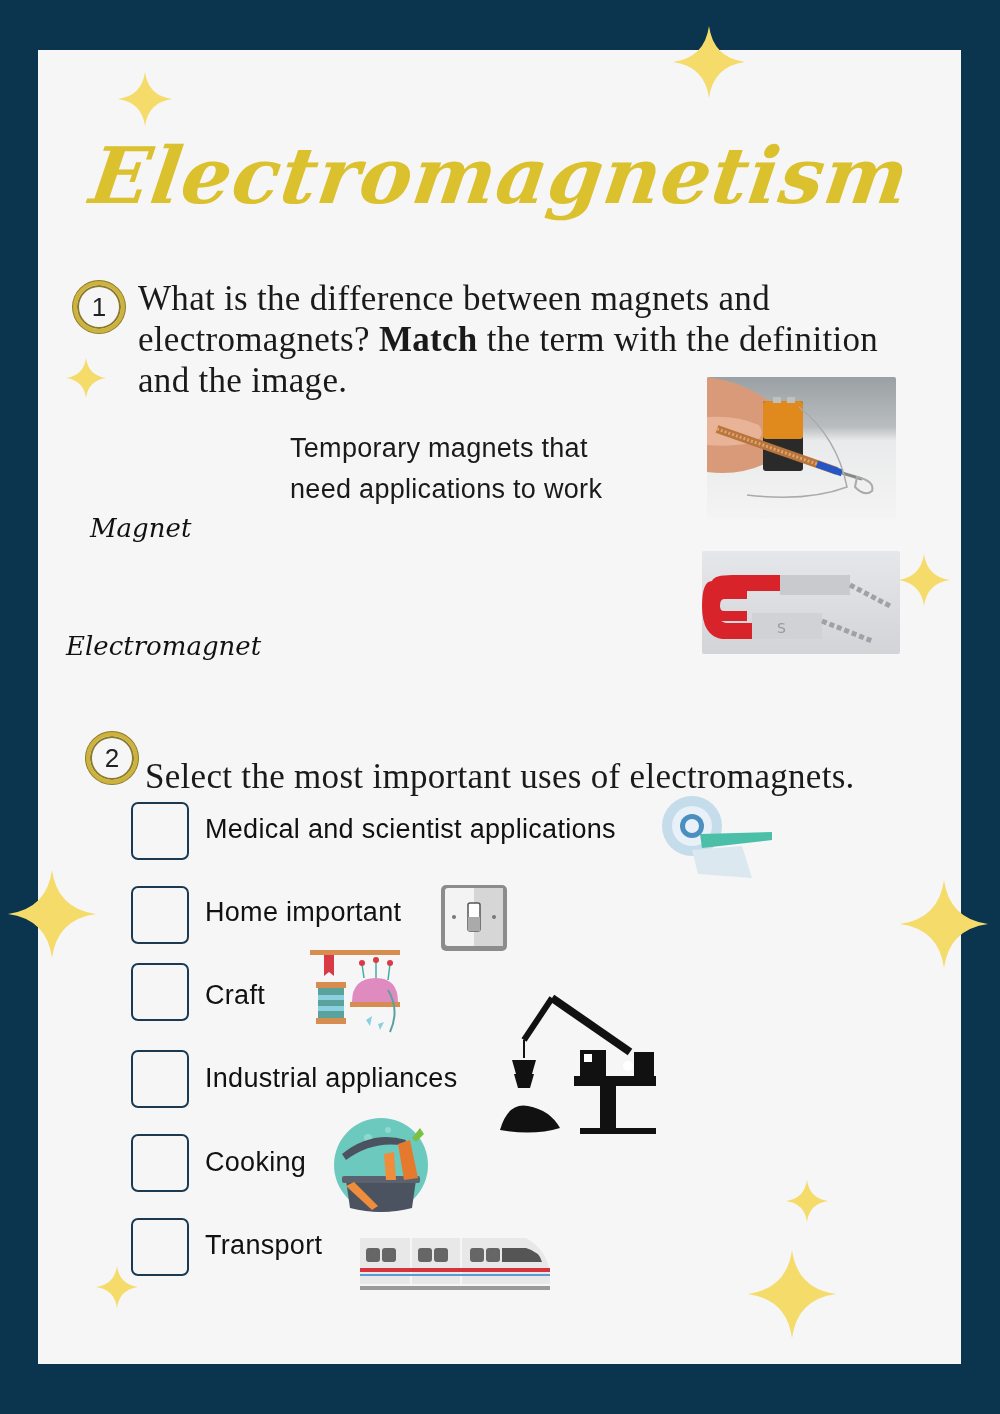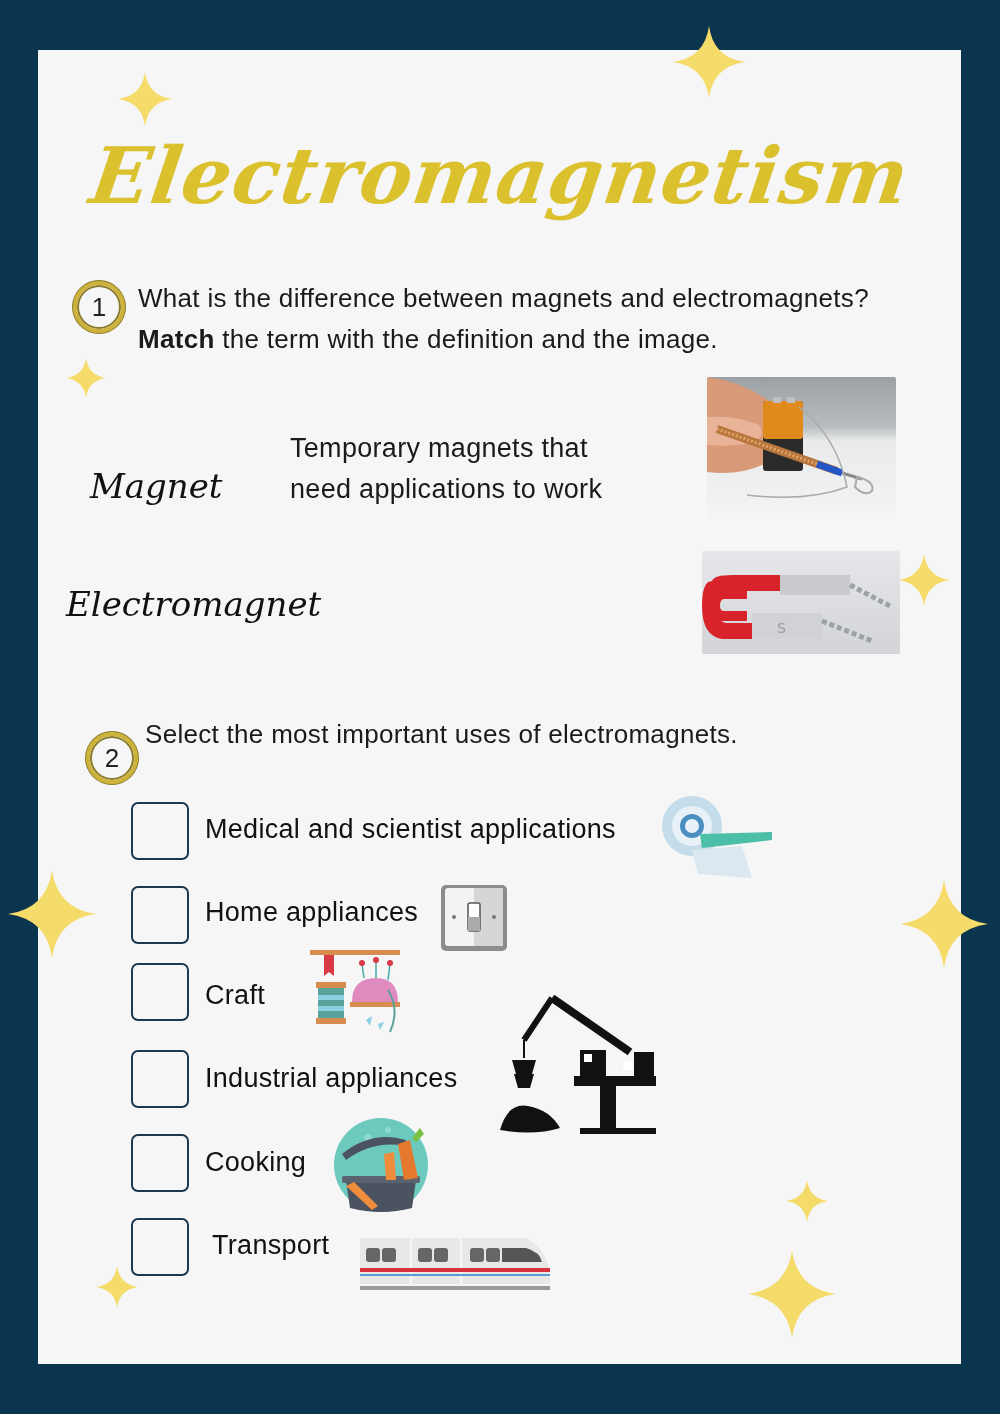--- a/index.html
+++ b/index.html
@@ -36,33 +36,34 @@
     border: 4px solid #cdb23d;
     background: #f6f6f7;
     box-shadow: inset 0 0 0 2px #8a7a2b, 0 0 0 1px #8a7a2b;
     display: flex; align-items: center; justify-content: center;
     font-family: "Liberation Sans", sans-serif;
     font-size: 26px;
     color: #222;
   }
   .q-text {
     position: absolute;
-    font-family: Liberation Sans, sans-serif;
-    font-size: 26px;
+    font-family: Liberation Serif, serif;
+    font-size: 35px;
     line-height: 41px;
     color: #1a1a1a;
     letter-spacing: 0.3px;
   }
   .q-text b { font-weight: bold; }
   .script-term {
     position: absolute;
     font-family: "DejaVu Serif", serif;
     font-style: italic;
-    font-size: 34px;
+    font-size: 26px;
     color: #111;
+    margin-top: 47px;
   }
   .def {
     position: absolute;
     text-align: left;
     font-family: "Liberation Sans", sans-serif;
     font-size: 27px;
     line-height: 41px;
     color: #1a1a1a;
     letter-spacing: 0.3px;
   }
@@ -161,35 +162,35 @@
     <path d="M20 40 Q8 40 8 55 Q8 70 20 70 L45 70 L45 60 L22 60 Q18 60 18 55 Q18 48 22 48 L45 48 L45 40Z" fill="#d8232a"></path>
     <path d="M10 30 Q0 30 0 55 Q0 85 20 88 L50 88 L50 72 L24 72 Q14 70 14 55 Q14 42 24 40 L78 40 L78 24 L30 24 Q12 24 10 30Z" fill="#d8232a"></path>
     <rect x="78" y="24" width="70" height="20" fill="#c8cacd"></rect>
     <rect x="50" y="62" width="70" height="26" fill="#d0d2d5"></rect>
     <text x="75" y="82" font-family="DejaVu Sans" font-size="14" fill="#999">S</text>
     <path d="M120 70 L170 90 M148 34 L190 56" stroke="#9ea2a6" stroke-width="5" stroke-dasharray="5 3"></path>
   </svg>
 </div>
 
 <div class="num-badge" style="left:86px;top:732px">2</div>
-<div class="q-text" style="left:145px;top:714px;width:760px">Select the most important uses of electromagnets.</div>
+<div class="q-text" style="left:145px;top:756px;width:760px">Select the most important uses of electromagnets.</div>
 
 <div class="checkbox" style="left:131px;top:802px"></div>
 <div class="opt-label" style="left:205px;top:814px">Medical and scientist applications</div>
 <svg class="abs" style="left:662px;top:794px" width="112" height="88" viewBox="0 0 112 88">
   <circle cx="30" cy="32" r="30" fill="#c5dcea"></circle>
   <circle cx="30" cy="32" r="20" fill="#e8f1f7"></circle>
   <circle cx="30" cy="32" r="12" fill="#4a8fc0"></circle>
   <circle cx="30" cy="32" r="7" fill="#e8f1f7"></circle>
   <polygon points="38,40 110,38 110,46 40,54" fill="#4bbfa8"></polygon>
   <polygon points="30,56 80,52 90,84 36,80" fill="#dbe8f0"></polygon>
 </svg>
 
 <div class="checkbox" style="left:131px;top:886px"></div>
-<div class="opt-label" style="left:205px;top:897px">Home appliances</div>
+<div class="opt-label" style="left:205px;top:897px">Home important</div>
 <svg class="abs" style="left:439px;top:883px" width="70" height="70" viewBox="0 0 70 70">
   <rect x="2" y="2" width="66" height="66" rx="5" fill="#8c8c8c"></rect>
   <rect x="6" y="5" width="58" height="58" rx="3" fill="#f3f3f3"></rect>
   <rect x="35" y="5" width="29" height="58" fill="#d6d6d6"></rect>
   <rect x="29" y="20" width="12" height="28" rx="2" fill="#fff" stroke="#555" stroke-width="1.5"></rect>
   <rect x="29" y="34" width="12" height="14" fill="#aaa"></rect>
   <circle cx="15" cy="34" r="2" fill="#777"></circle>
   <circle cx="55" cy="34" r="2" fill="#777"></circle>
 </svg>
 
@@ -243,21 +244,21 @@
   <path d="M14 64 L84 64 L80 92 Q49 100 18 92Z" fill="#4b5360"></path>
   <rect x="10" y="60" width="78" height="7" rx="2" fill="#5a6270"></rect>
   <path d="M10 38 Q40 14 74 24 L72 30 Q42 24 14 44Z" fill="#4b5360"></path>
   <polygon points="66,28 78,24 86,62 72,64" fill="#e57a2e"></polygon>
   <polygon points="52,38 62,36 64,64 54,64" fill="#ef8d3d"></polygon>
   <polygon points="14,70 22,66 46,90 40,94" fill="#ef8d3d"></polygon>
   <path d="M80 22 L88 12 L92 18 L84 26Z" fill="#7bc043"></path>
 </svg>
 
 <div class="checkbox" style="left:131px;top:1218px"></div>
-<div class="opt-label" style="left:212px;top:1230px">Transport</div>
+<div class="opt-label" style="left:205px;top:1230px">Transport</div>
 <svg class="abs" style="left:358px;top:1238px" width="194" height="54" viewBox="0 0 194 54">
   <rect x="2" y="0" width="50" height="46" fill="#e8e8e8"></rect>
   <rect x="54" y="0" width="48" height="46" fill="#e8e8e8"></rect>
   <path d="M104 0 L168 0 Q192 14 192 40 L192 46 L104 46Z" fill="#e8e8e8"></path>
   <rect x="8" y="10" width="14" height="14" rx="3" fill="#666"></rect>
   <rect x="24" y="10" width="14" height="14" rx="3" fill="#666"></rect>
   <rect x="60" y="10" width="14" height="14" rx="3" fill="#666"></rect>
   <rect x="76" y="10" width="14" height="14" rx="3" fill="#666"></rect>
   <rect x="112" y="10" width="14" height="14" rx="3" fill="#666"></rect>
   <rect x="128" y="10" width="14" height="14" rx="3" fill="#666"></rect>

